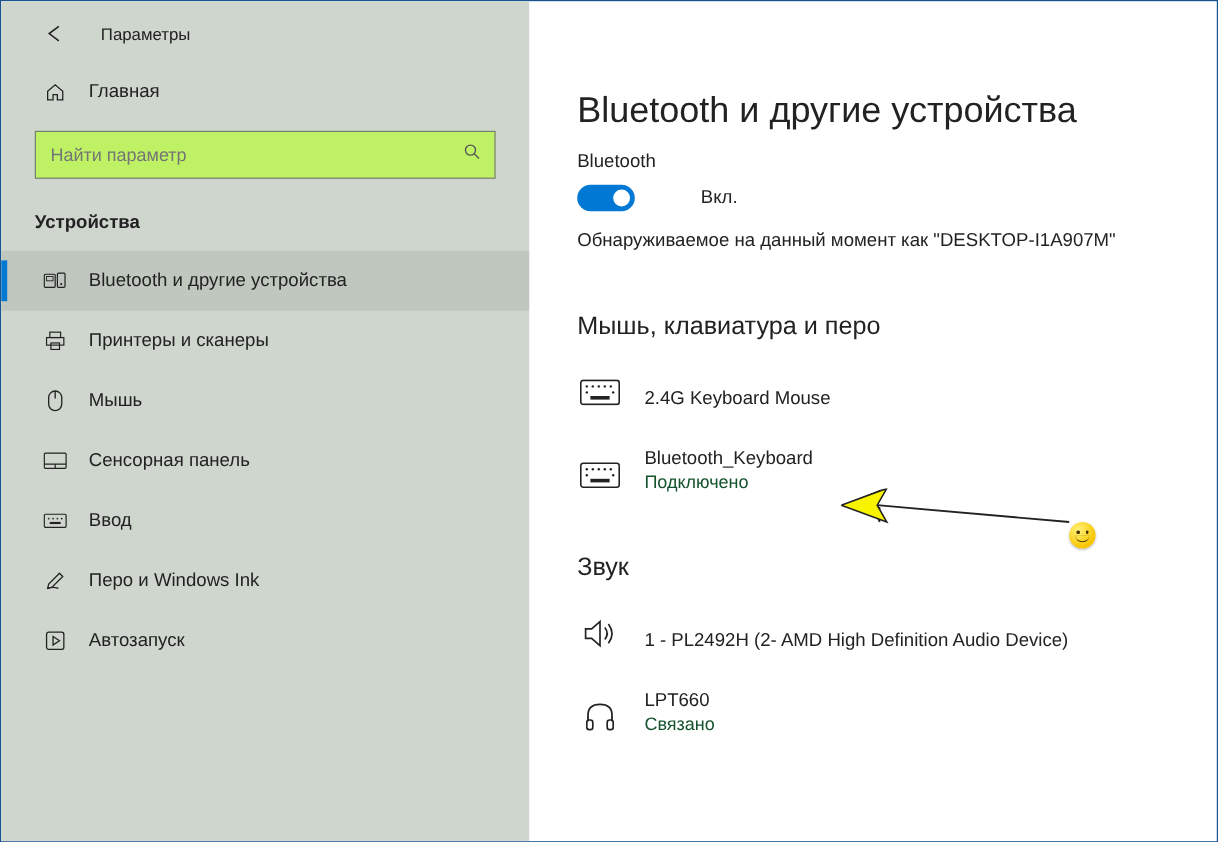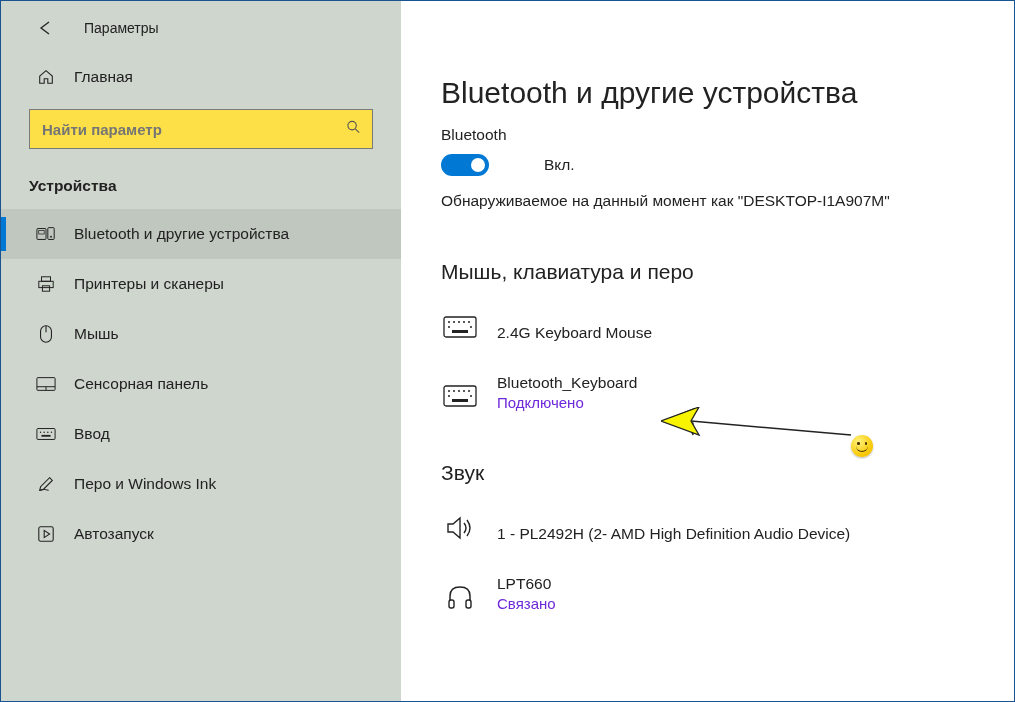--- a/index.html
+++ b/index.html
@@ -10,21 +10,21 @@
     }
     body {
       width: 1015px;
       height: 702px;
       display: flex;
       border: 1px solid #1a5490;
       overflow: hidden;
       background: #fff;
     }
     .sidebar {
-      width: 400px;
+      width: 440px;
       background: #cfd6ce;
       display: flex;
       flex-direction: column;
       padding-top: 18px;
     }
     .header-row {
       display: flex;
       align-items: center;
       padding: 0 20px 18px 35px;
       gap: 30px;
@@ -53,26 +53,25 @@
       color: #222;
     }
     .search-wrap {
       margin: 10px 28px 10px 28px;
       position: relative;
     }
     .search-input {
       width: 100%;
       height: 40px;
       border: 1px solid #7a7a7a;
-      background: #fde047;
+      background: #bef264;
       padding: 0 40px 0 12px;
       font-size: 15px;
       color: #555;
       outline: none;
-      font-weight: bold;
     }
     .search-icon {
       position: absolute;
       right: 12px;
       top: 50%;
       transform: translateY(-50%);
     }
     .section-label {
       font-size: 15.5px;
       font-weight: 600;
@@ -188,21 +187,21 @@
       display: flex;
       flex-direction: column;
       gap: 2px;
     }
     .device-name {
       font-size: 15.5px;
       color: #222;
     }
     .device-status {
       font-size: 15px;
-      color: #6d28d9;
+      color: #14532d;
     }
     .arrow-annotation {
       position: absolute;
       top: 406px;
       left: 260px;
       pointer-events: none;
     }
     .smiley {
       position: absolute;
       top: 434px;

